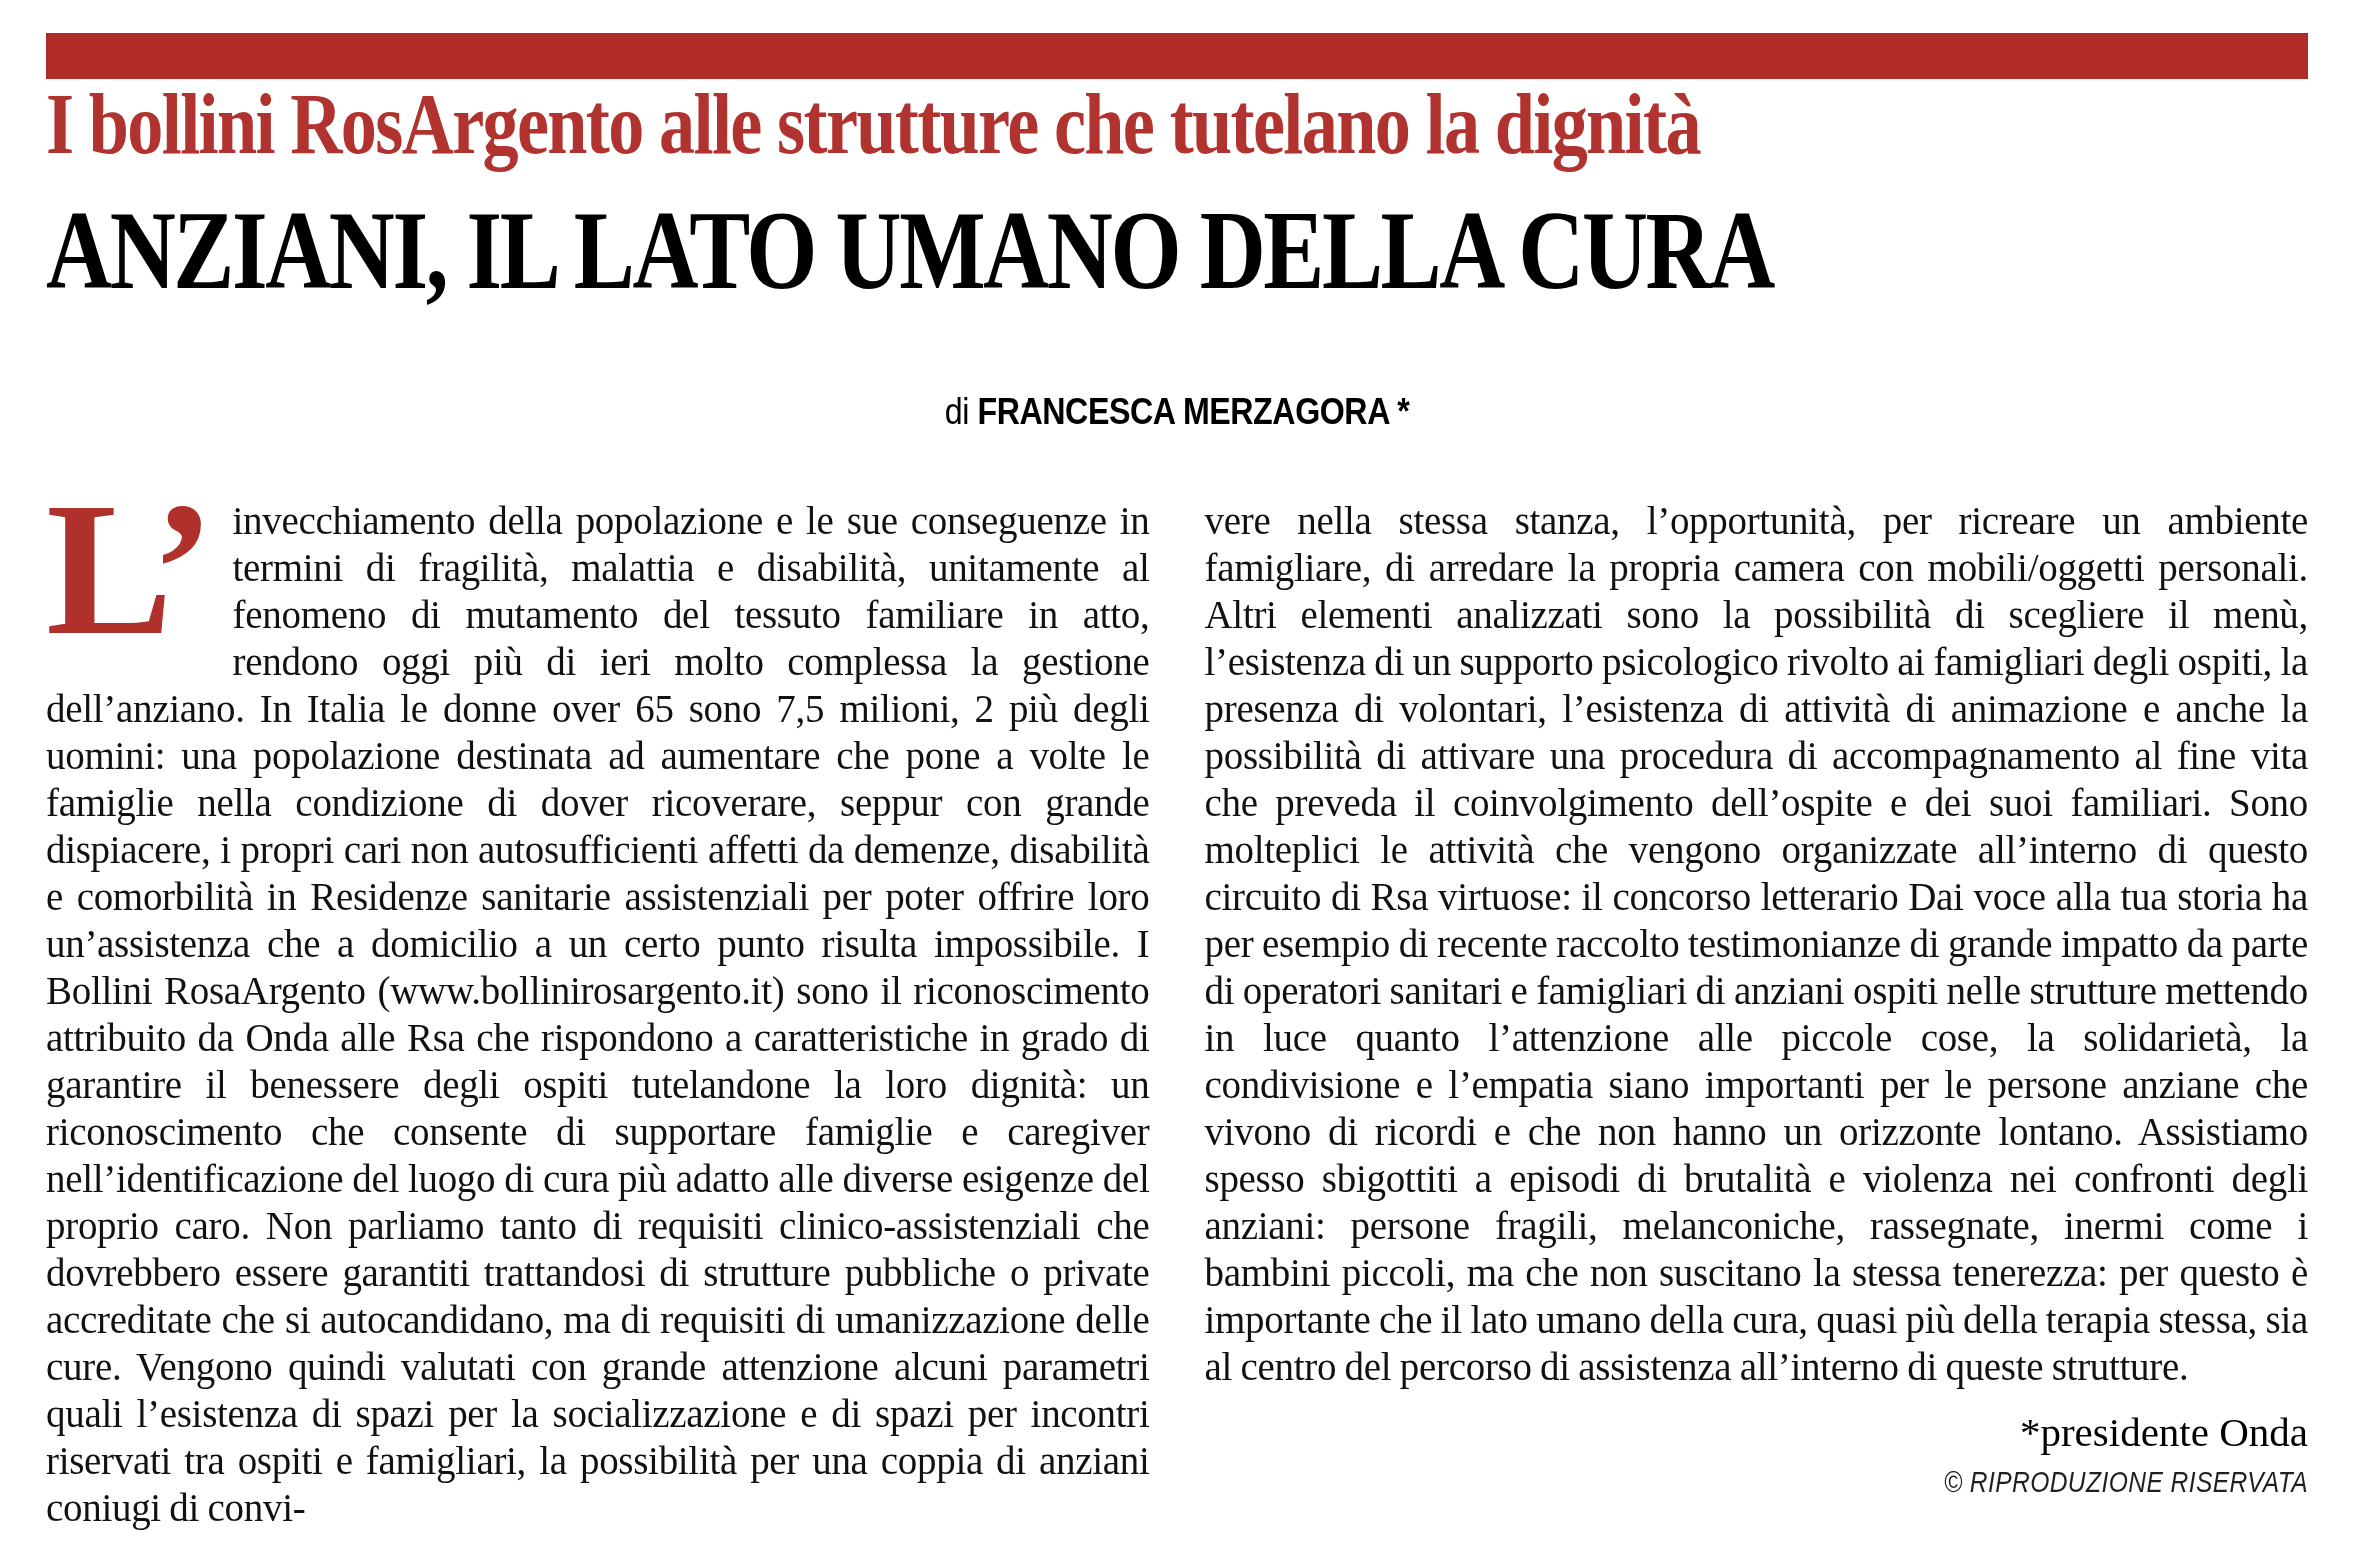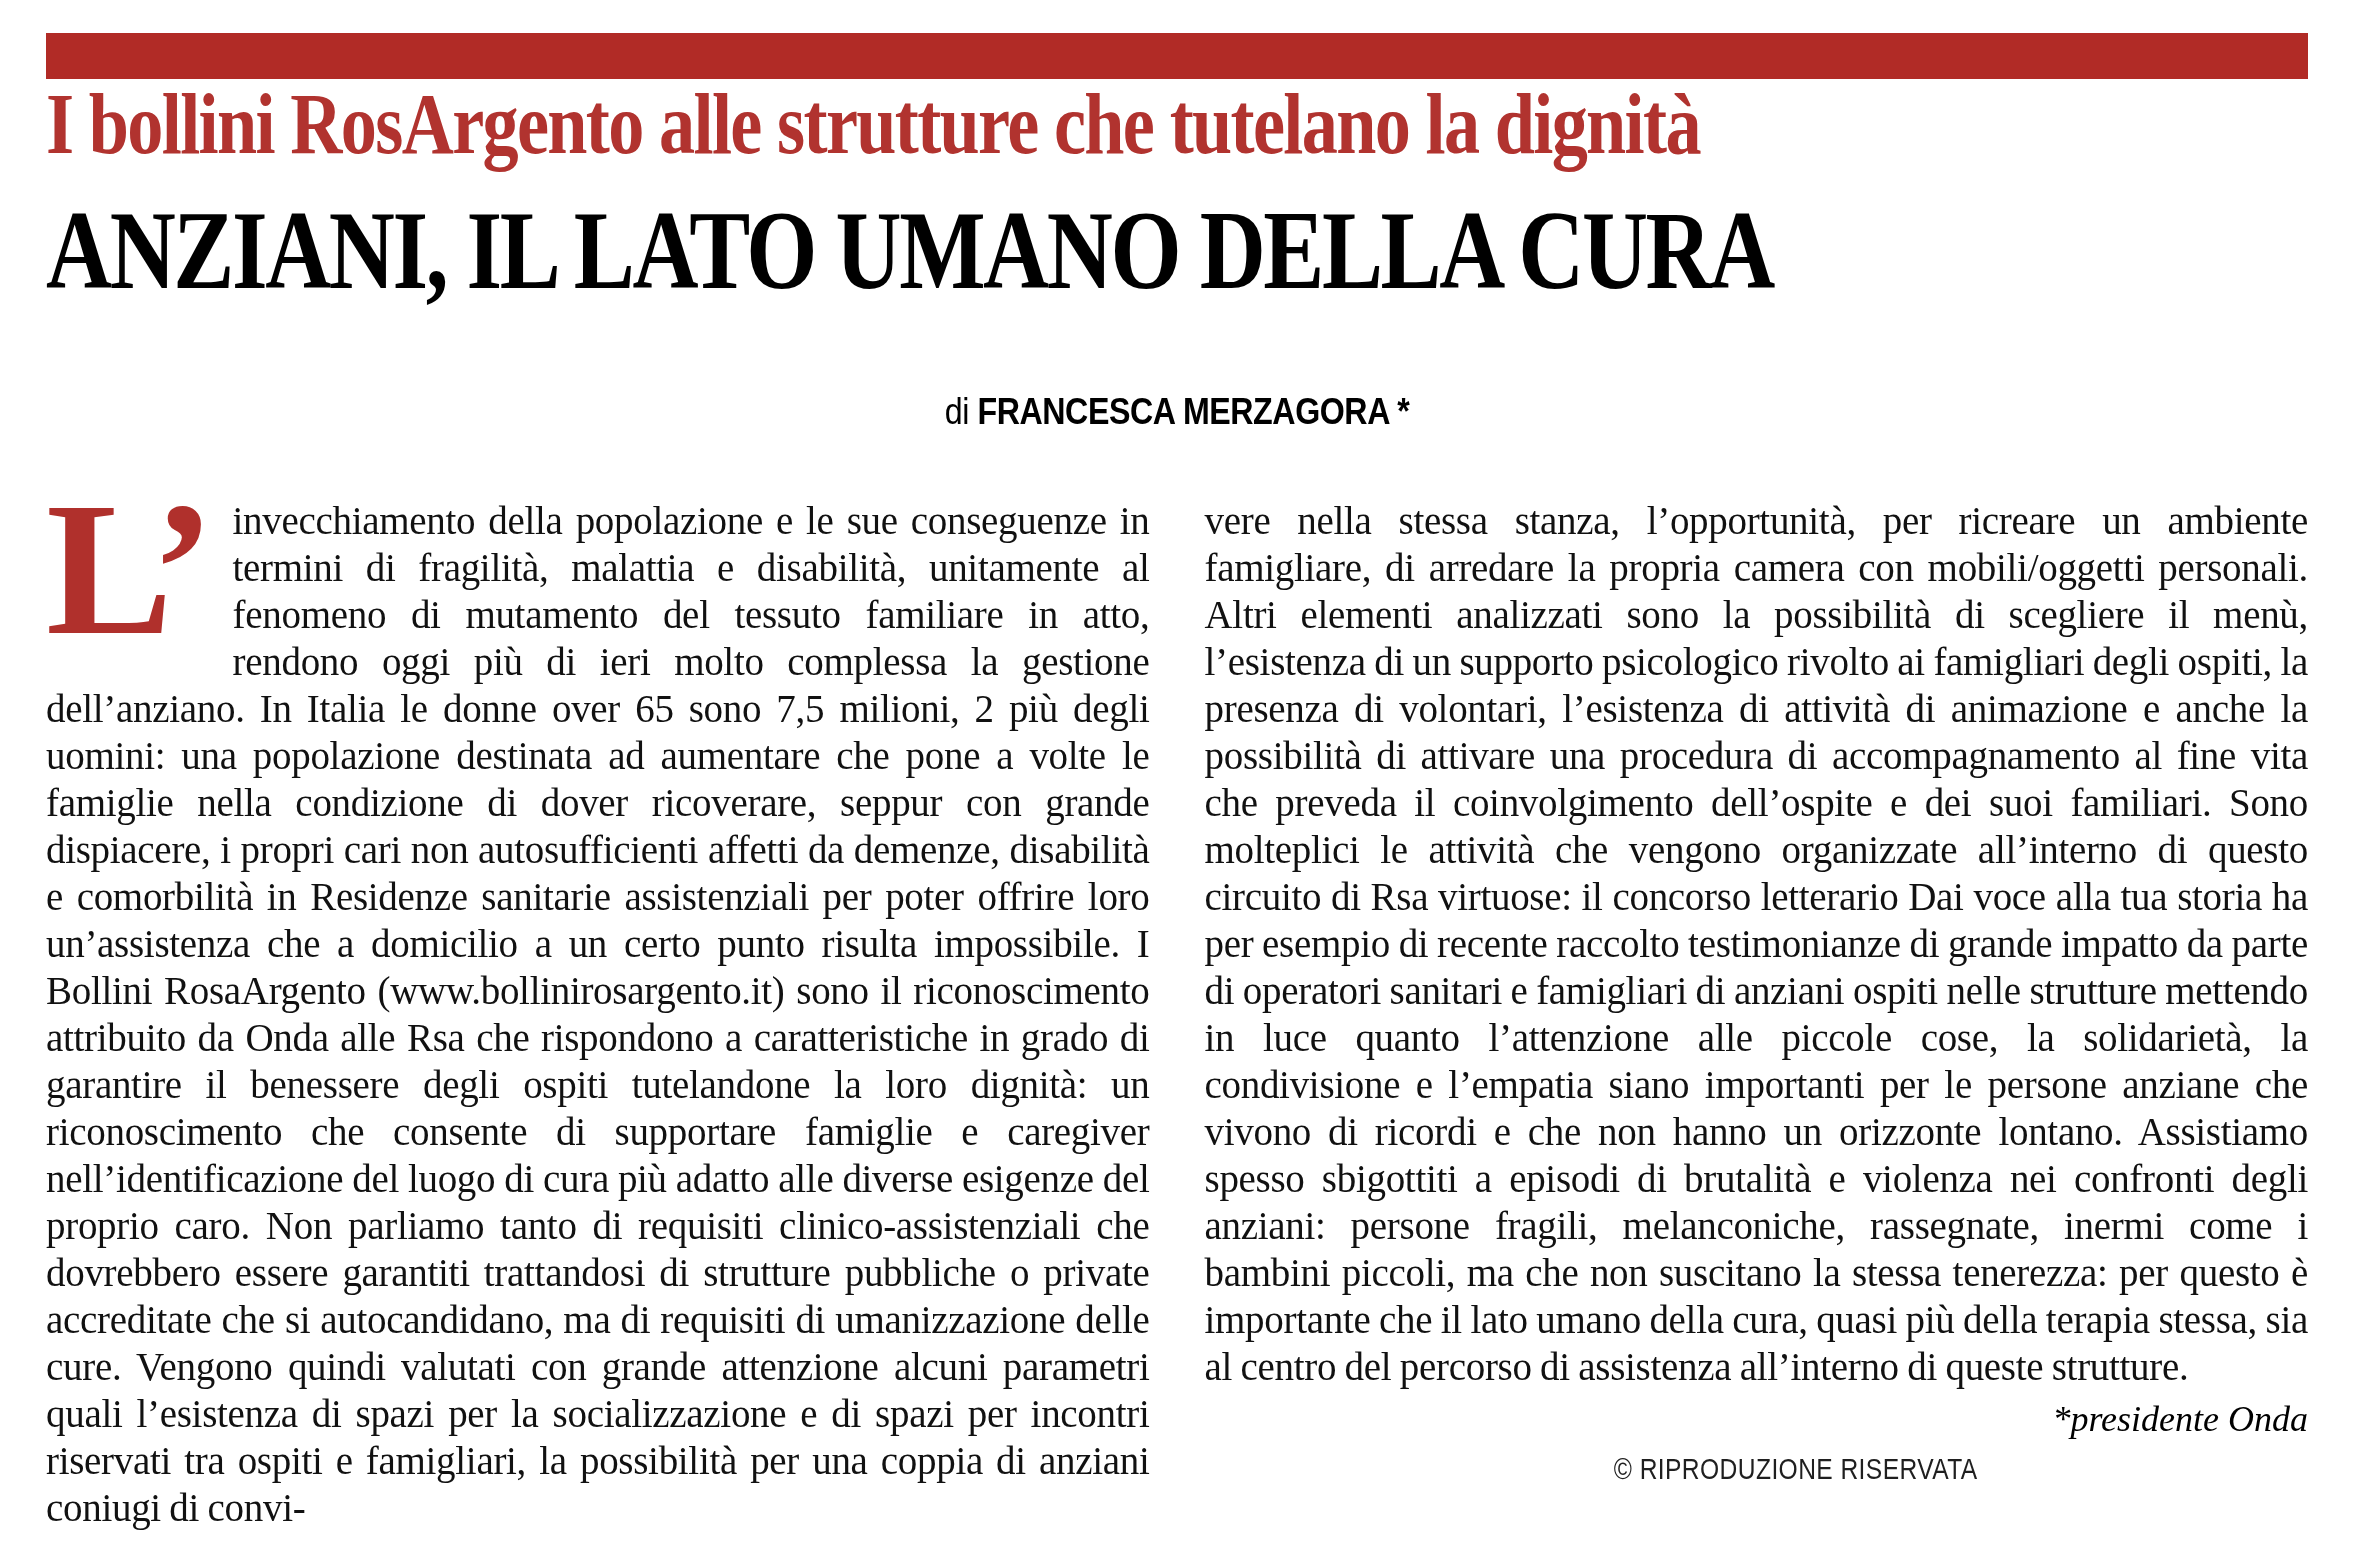--- a/index.html
+++ b/index.html
@@ -99,31 +99,31 @@
     float: left;
     color: #b0302c;
     font-weight: 700;
     font-size: 190px;
     line-height: 145px;
     letter-spacing: -4px;
     margin: 0 22px 0 0;
   }
   .contest-title { }
   .sig {
-    margin-top: 4px;
+    margin-top: 17px;
     text-align: right;
-    font-style: italic;
-    font-size: 36px;
+    font-size: 41px;
     line-height: 50px;
     color: #000000;
   }
   .copyright {
     margin-top: 8px;
-    text-align: center;
+    text-align: right;
     font-family: "Liberation Sans", sans-serif;
+    font-style: italic;
   }
   .copyright-inner {
     display: inline-block;
     transform: scaleX(0.82);
     transform-origin: right center;
     font-size: 30px;
     line-height: 34px;
     font-weight: 400;
     color: #1f1f1f;
     letter-spacing: 0.5px;

